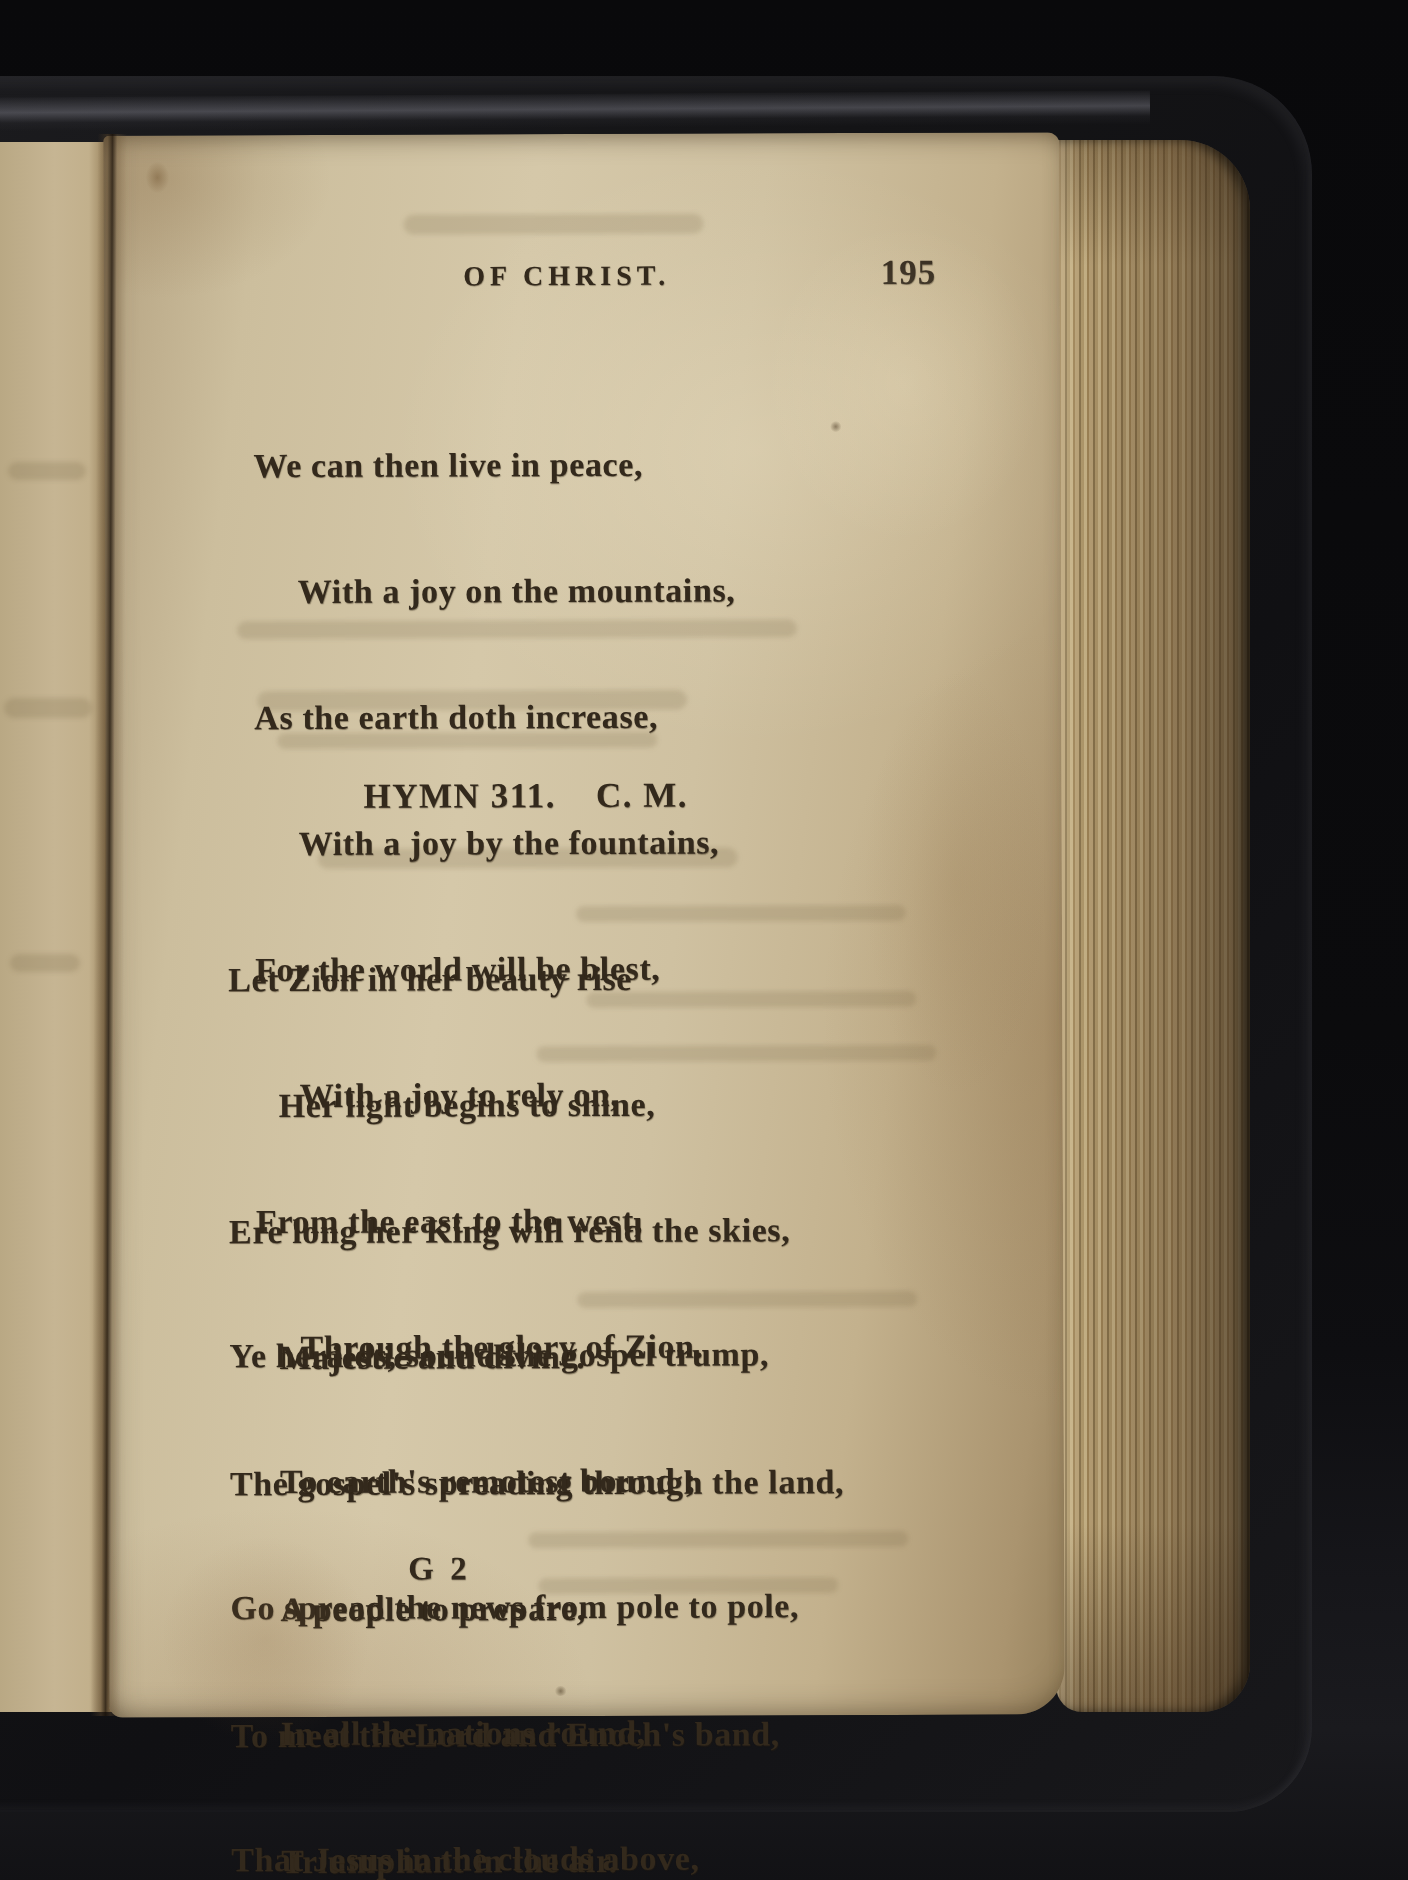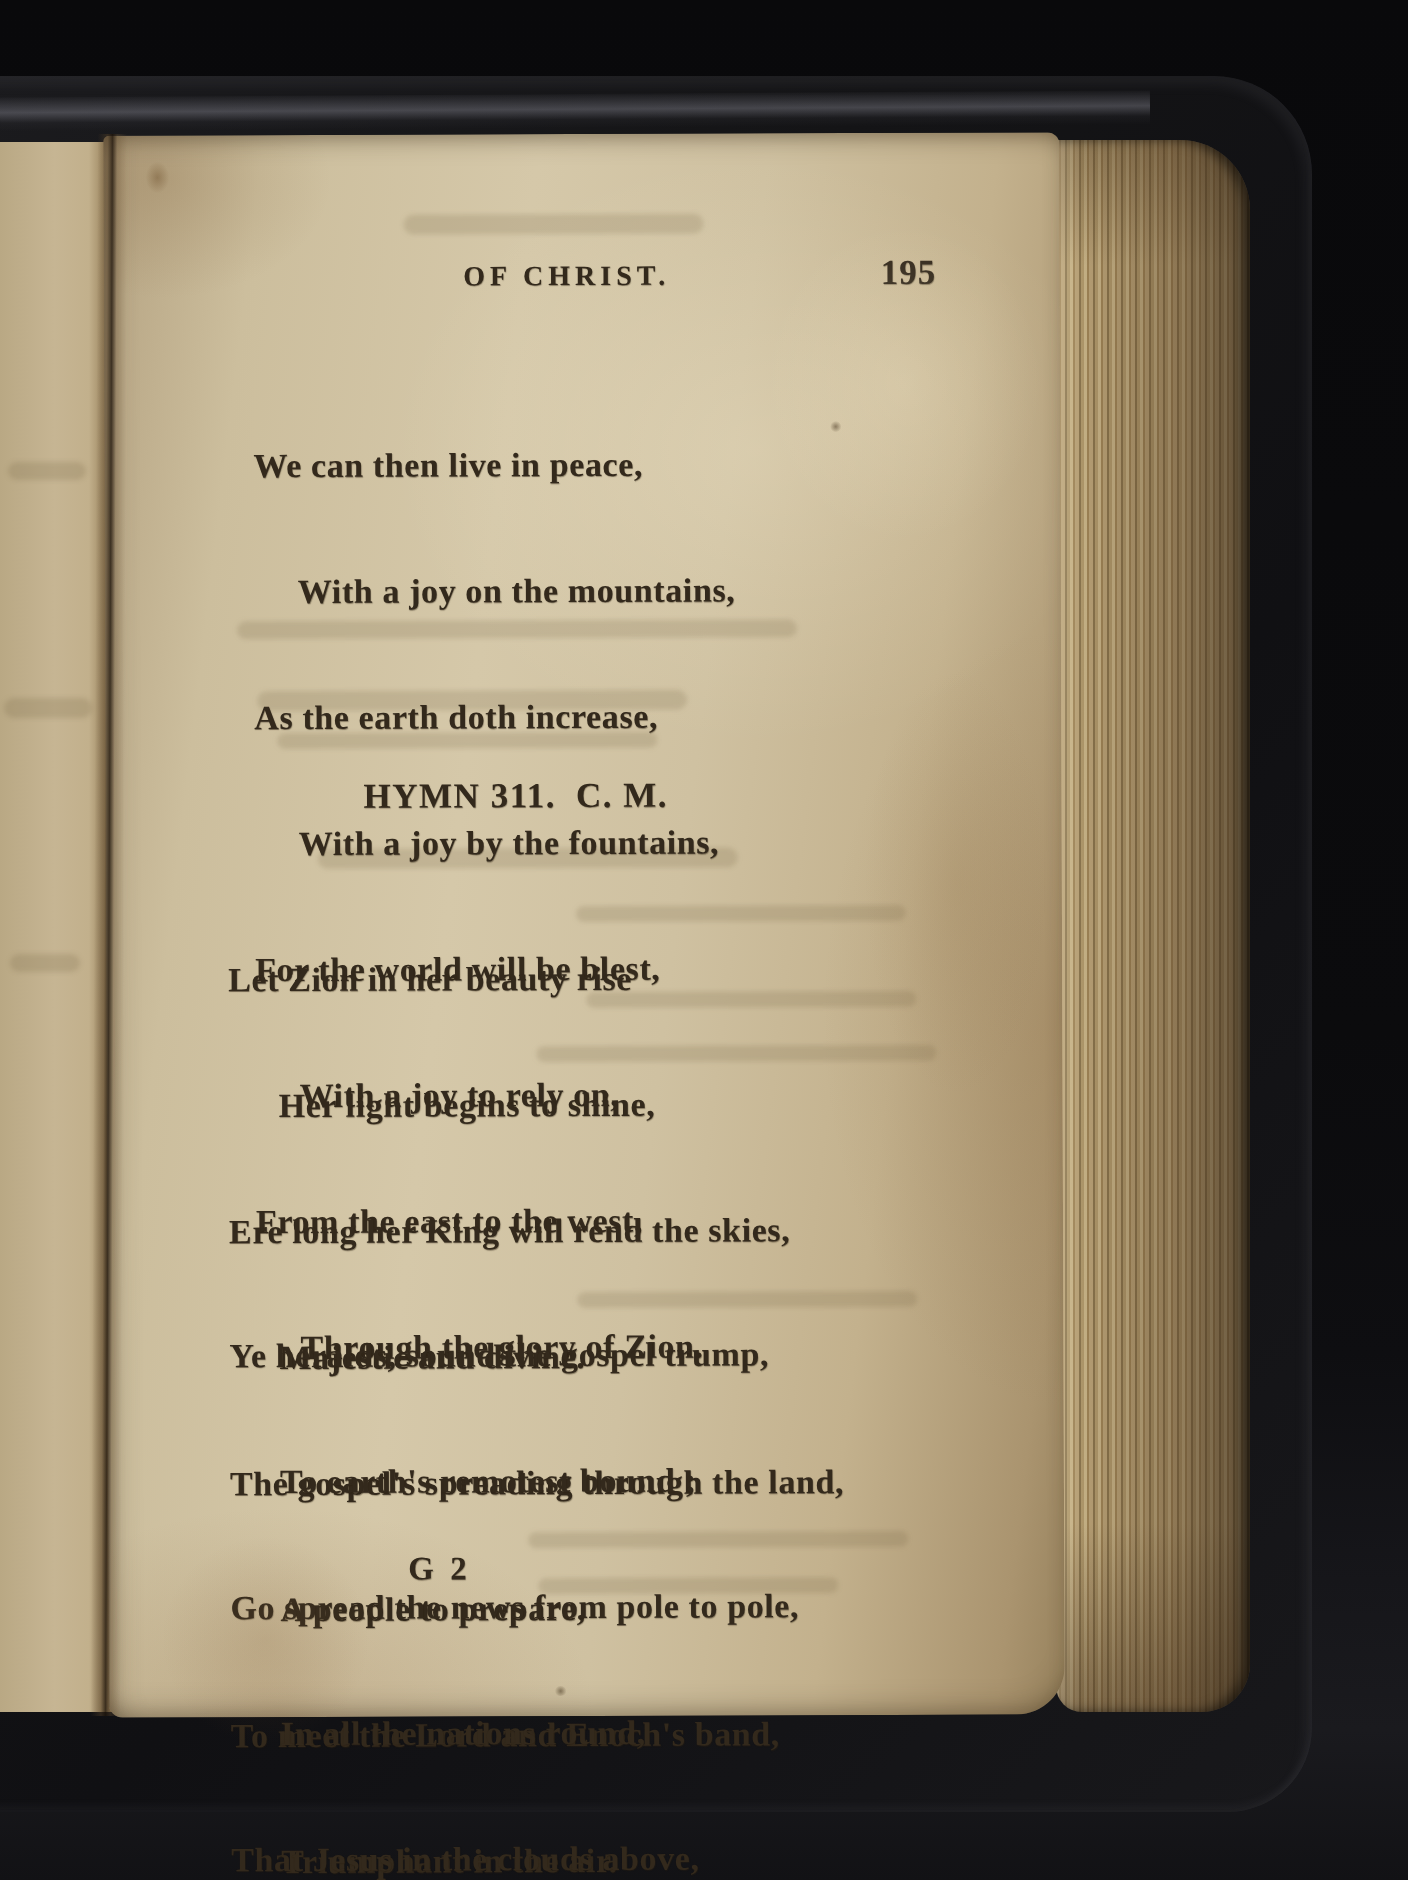--- a/index.html
+++ b/index.html
@@ -75,21 +75,21 @@
     font-size:28px;font-weight:bold;letter-spacing:5px;
   }
   .page-number{position:absolute;left:777px;top:120px;font-size:35px;font-weight:bold;letter-spacing:1px;}
   .stanza{position:absolute;font-size:34px;font-weight:bold;line-height:42px;letter-spacing:0.6px;white-space:pre;}
   .s1{left:149px;top:226px;}
   .s1 .indent{padding-left:44px;}
   .s2{left:122px;top:740px;}
   .s3{left:122px;top:1116px;}
   .s2 .indent,.s3 .indent{padding-left:50px;}
   .hymn-heading{position:absolute;left:258px;top:642px;font-size:35px;font-weight:bold;letter-spacing:1.5px;}
-  .hymn-heading .meter{margin-left:20px;}
+  .hymn-heading .meter{margin-left:40px;}
   .signature{position:absolute;left:300px;top:1416px;font-size:33px;font-weight:bold;letter-spacing:4px;}
   
   .ghost{position:absolute;background:rgba(108,88,56,.18);filter:blur(2.5px);border-radius:10px;height:20px;z-index:0;}
   .g1{left:300px;top:80px;width:300px;}
   .g2{left:132px;top:486px;width:560px;height:18px;}
   .g3{left:152px;top:556px;width:430px;}
   .g4{left:172px;top:598px;width:380px;height:16px;}
   .g5{left:212px;top:714px;width:420px;}
   .g6{left:470px;top:772px;width:330px;height:16px;}
   .g7{left:480px;top:858px;width:330px;height:16px;}

